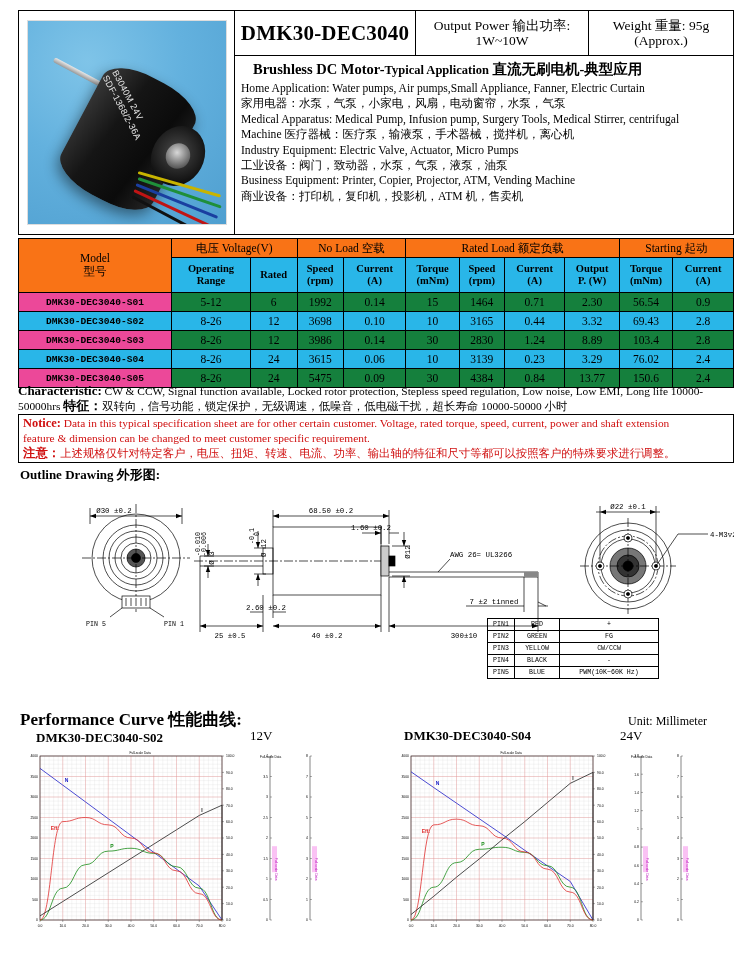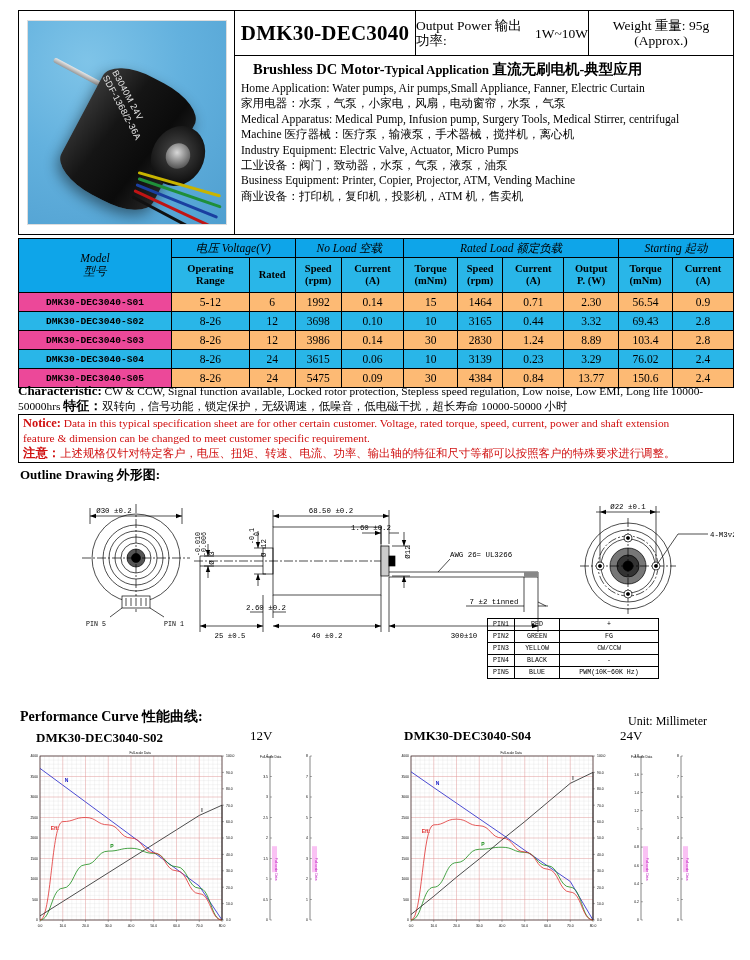--- a/index.html
+++ b/index.html
@@ -36,38 +36,38 @@
   .w1{left:110px;top:150px;width:86px;background:#c8b400;transform:rotate(16deg);}
   .w2{left:110px;top:156px;width:88px;background:#1f8f3a;transform:rotate(19deg);}
   .w3{left:108px;top:162px;width:88px;background:#1a3fa0;transform:rotate(22deg);}
   .w4{left:106px;top:168px;width:86px;background:#c01414;transform:rotate(25deg);}
   .w5{left:104px;top:174px;width:84px;background:#111;transform:rotate(28deg);}
 
   .hdr-cell{flex:1;display:flex;flex-direction:column;}
   .hdr-row1{display:flex;height:44px;border-bottom:1px solid #000;}
   .hdr-model{width:180px;border-right:1px solid #000;display:flex;align-items:center;
      justify-content:center;font-size:21px;font-weight:bold;letter-spacing:.2px;}
-  .hdr-power{width:172px;border-right:1px solid #000;display:flex;flex-direction:row;
+  .hdr-power{width:172px;border-right:1px solid #000;display:flex;flex-direction:column;
      align-items:center;justify-content:center;font-size:13.5px;line-height:15px;}
   .hdr-weight{flex:1;display:flex;flex-direction:column;align-items:center;
      justify-content:center;font-size:13.5px;line-height:15px;}
   .hdr-title{font-size:14.5px;font-weight:bold;padding:4px 6px 2px 6px;border-bottom:0;margin-left:12px;}
   .hdr-title .small{font-size:12.5px;}
   .hdr-title .cn{font-size:14.5px;}
   .app-list{padding:0 6px;font-size:11.6px;line-height:15.4px;}
   .app-list div{white-space:nowrap;}
 
   
   .spec{position:absolute;left:18px;top:238px;width:716px;border-collapse:collapse;
     font-size:11px;}
   .spec td,.spec th{border:1px solid #000;text-align:center;padding:0;}
-  .spec .hd{background:#0ea5e9;font-size:11.5px;font-weight:normal;height:18px;font-style:italic;}
+  .spec .hd{background:#f97316;font-size:11.5px;font-weight:normal;height:18px;}
   .spec .hd2{background:#29b6e8;font-size:10.5px;line-height:12px;height:34px;}
   .spec td.model{font-family:"Liberation Mono",monospace;font-size:9.6px;font-weight:bold;}
-  .spec tr.rA td{background:#fdba74;height:18px;}
+  .spec tr.rA td{background:#15803d;height:18px;}
   .spec tr.rB td{background:#29b6e8;height:18px;}
   .spec tr.rA td.model{background:#ec4899;}
   .spec tr.rB td.model{background:#29b6e8;}
   .spec td.val{font-size:11.5px;}
 
   .charac{position:absolute;left:18px;top:384px;width:716px;font-size:11.4px;
     line-height:14.5px;}
   .charac b{font-size:13px;}
   .notice{position:absolute;left:18px;top:414px;width:716px;border:1px solid #000;
     box-sizing:border-box;color:#d01010;font-size:11.4px;line-height:15px;padding:1px 4px;}
@@ -81,21 +81,21 @@
   .dim2{font-family:"Liberation Mono",monospace;font-size:6.6px;fill:#000;}
 
   .pintable{position:absolute;left:487px;top:618px;width:172px;border-collapse:collapse;
     font-family:"Liberation Mono",monospace;font-size:6.6px;}
   .pintable td{border:1px solid #000;text-align:center;height:11px;padding:0;}
   .pintable td.c1{width:26px;}
   .pintable td.c2{width:44px;}
 
   .screwnote{position:absolute;left:20px;top:690px;font-size:12px;}
   .unitnote{position:absolute;left:628px;top:714px;font-size:12px;}
-  .perf-lbl{position:absolute;left:20px;top:708px;font-size:14px;font-weight:bold;}
+  .perf-lbl{position:absolute;left:20px;top:708px;font-size:17px;font-weight:bold;}
 
   
   .chart-title{position:absolute;font-size:13px;font-weight:bold;}
   .chart-volt{position:absolute;font-size:13px;}
   .chartbox{position:absolute;}
   .ax-lbl{font-family:"Liberation Sans",sans-serif;font-size:3.4px;fill:#000;}
   .ax-top{font-family:"Liberation Sans",sans-serif;font-size:3.2px;fill:#000;}
   .curve-lbl{font-family:"Liberation Sans",sans-serif;font-size:5px;font-weight:bold;}
   .vert-lbl{font-family:"Liberation Sans",sans-serif;font-size:3.4px;fill:#c020c0;}
 </style>

